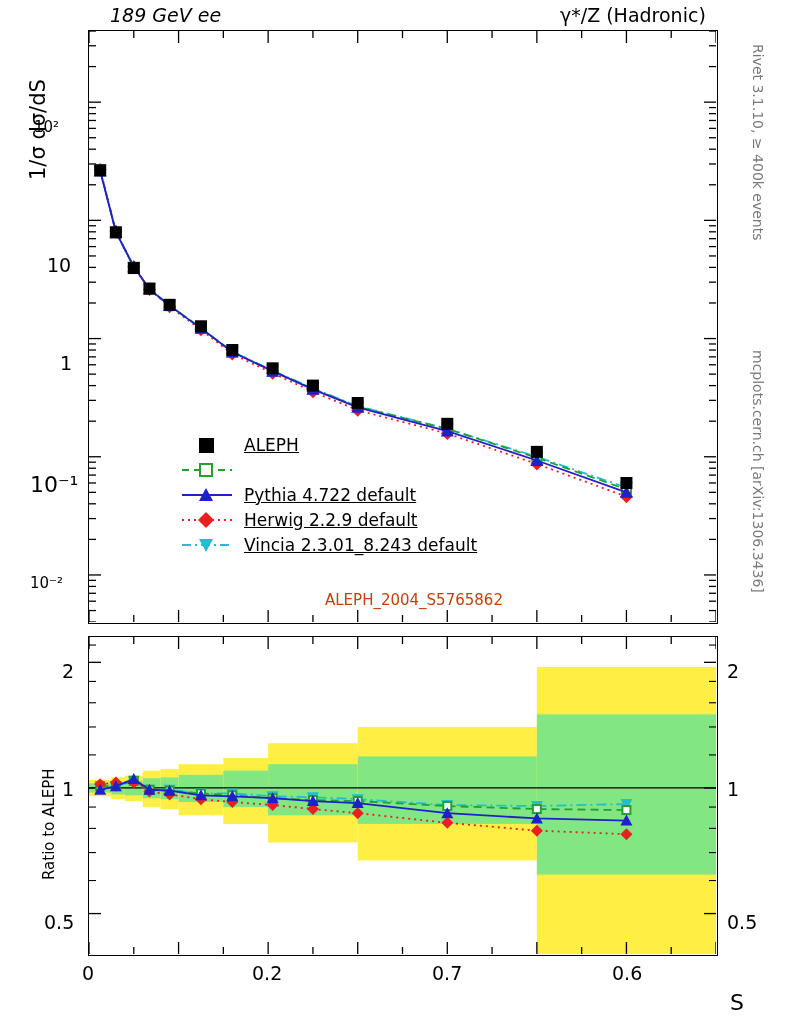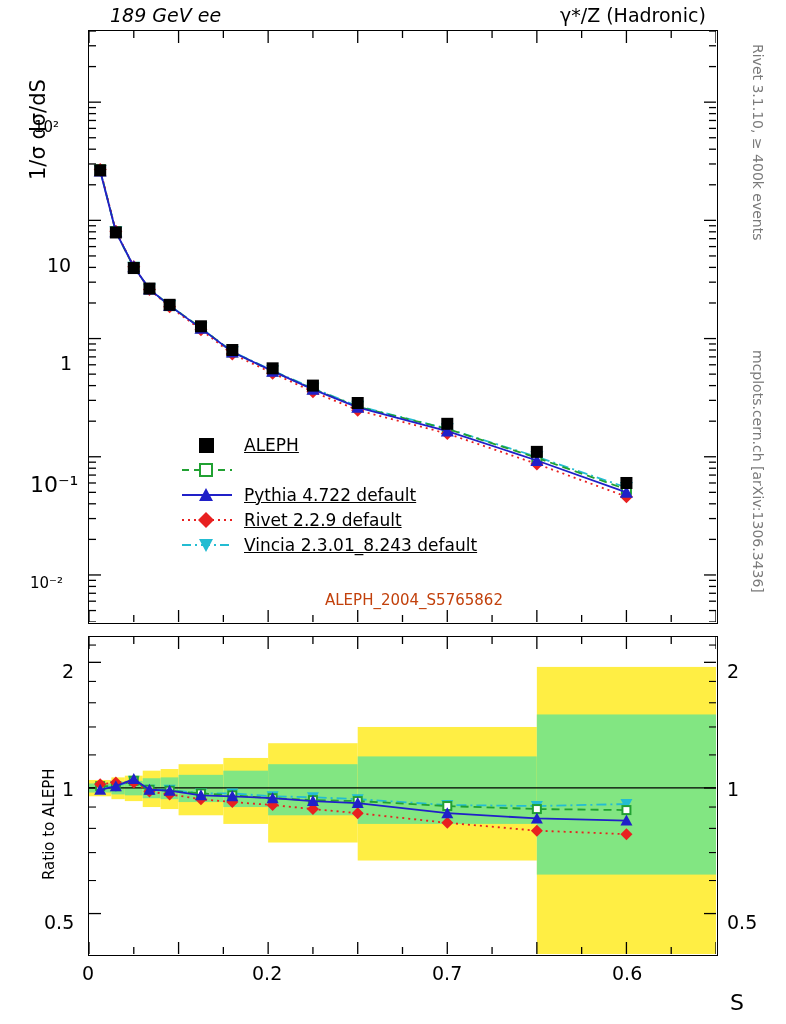--- a/index.html
+++ b/index.html
@@ -258,21 +258,21 @@
       <line x1="2" y1="10" x2="52" y2="10" stroke="#2020c8" stroke-width="2"></line>
       <polygon points="26,3 33,16 19,16" fill="#2020c8"></polygon>
     </svg>
     <span class="lb">Pythia 4.722 default</span>
   </div>
   <div class="row">
     <svg class="mk" viewBox="0 0 56 20">
       <line x1="2" y1="10" x2="52" y2="10" stroke="#e82020" stroke-width="2" stroke-dasharray="2,4"></line>
       <polygon points="26,2 34,10 26,18 18,10" fill="#e82020"></polygon>
     </svg>
-    <span class="lb">Rivet 2.2.9 default</span>
+    <span class="lb">Herwig 2.2.9 default</span>
   </div>
   <div class="row">
     <svg class="mk" viewBox="0 0 56 20">
       <line x1="2" y1="10" x2="52" y2="10" stroke="#23bcd2" stroke-width="2" stroke-dasharray="9,4,2,4"></line>
       <polygon points="19,4 33,4 26,17" fill="#23bcd2"></polygon>
     </svg>
     <span class="lb">Vincia 2.3.01_8.243 default</span>
   </div>
 </div>
 

